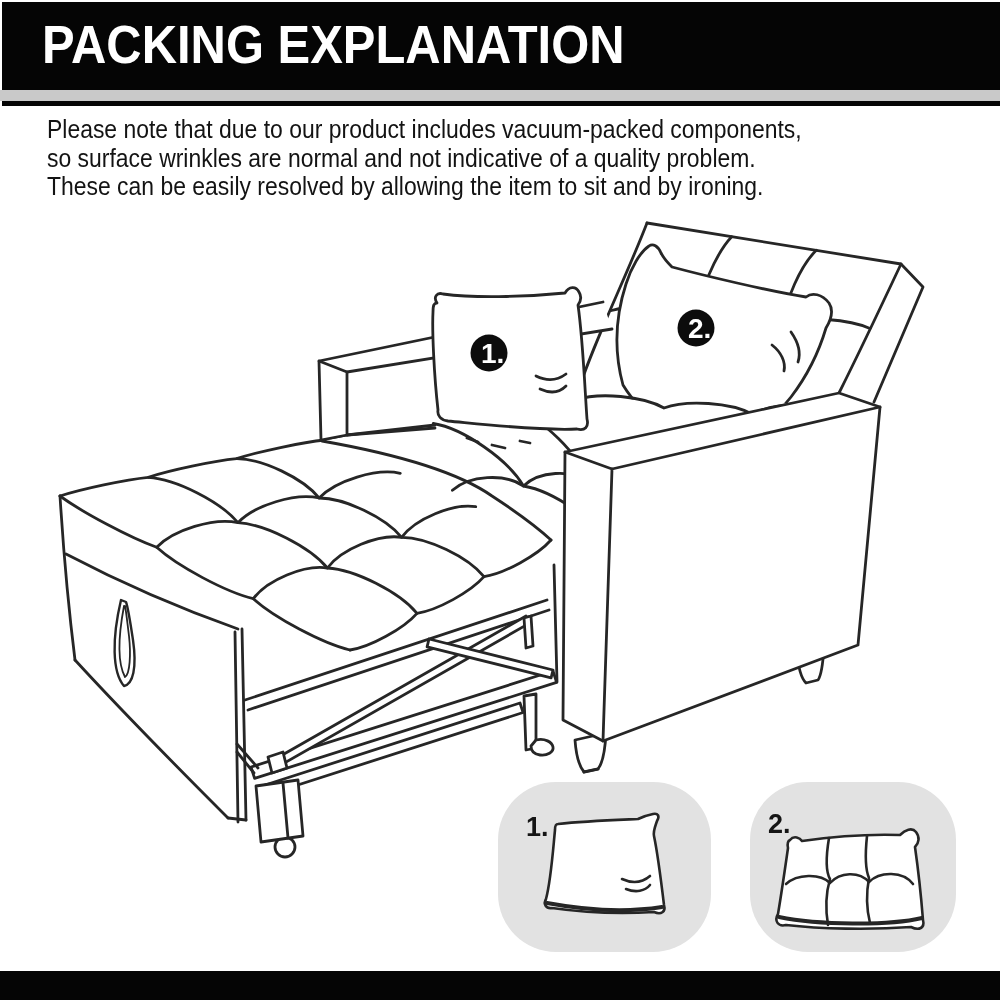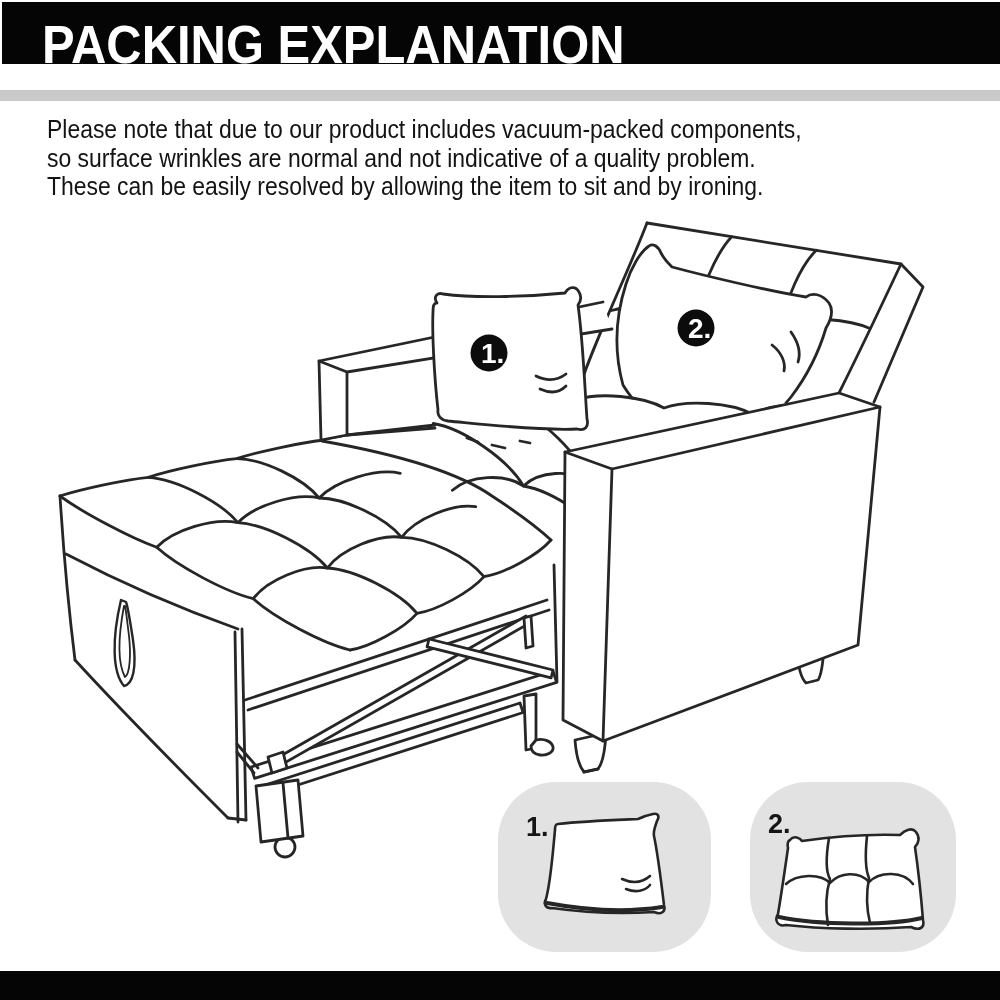--- a/index.html
+++ b/index.html
@@ -1,17 +1,17 @@
 <!DOCTYPE html>
 <html><head>
 <meta charset="utf-8">
 <style>
   html,body{margin:0;padding:0;width:1000px;height:1000px;background:#fff;overflow:hidden;}
   body{font-family:"Liberation Sans",sans-serif;position:relative;}
-  .hdr{position:absolute;left:2px;top:2px;right:0;height:62px;background:#050505;}
+  .hdr{position:absolute;left:2px;top:2px;right:0;height:104px;background:#050505;}
   .hdr span{position:absolute;left:40px;top:12px;font-size:53px;font-weight:bold;color:#fff;display:inline-block;transform:scaleX(0.923);transform-origin:left top;white-space:nowrap;}
   .greybar{position:absolute;left:0;top:90px;width:1000px;height:11px;background:#c9c9c9;}
   .para{position:absolute;left:47px;top:115px;font-size:26px;line-height:28.5px;color:#131313;transform:scaleX(0.882);transform-origin:left top;white-space:nowrap;}
   .botbar{position:absolute;left:0;top:971px;width:1000px;height:29px;background:#050505;}
   svg{position:absolute;left:0;top:0;}
 </style>
 </head>
 <body>
 <div class="hdr">
     <span>PACKING EXPLANATION</span>

